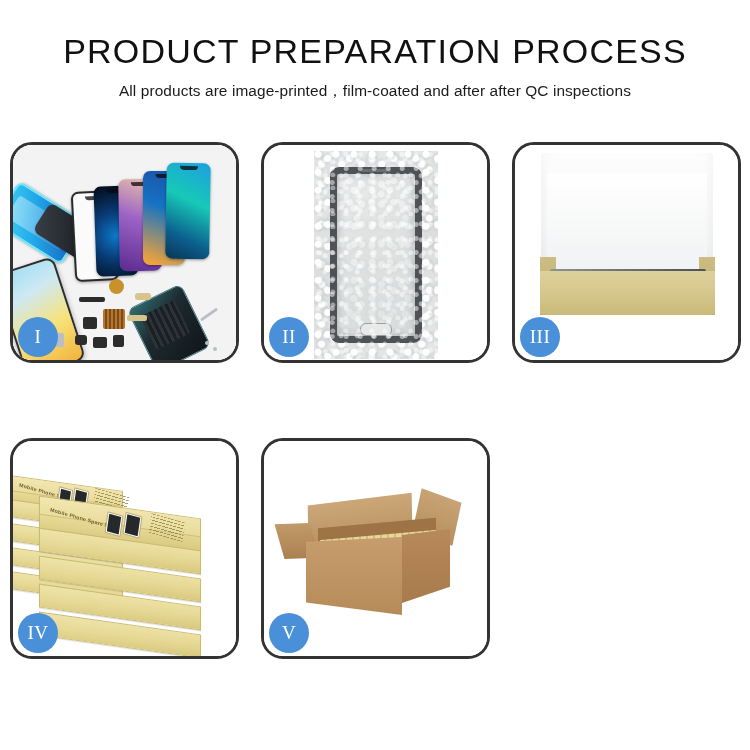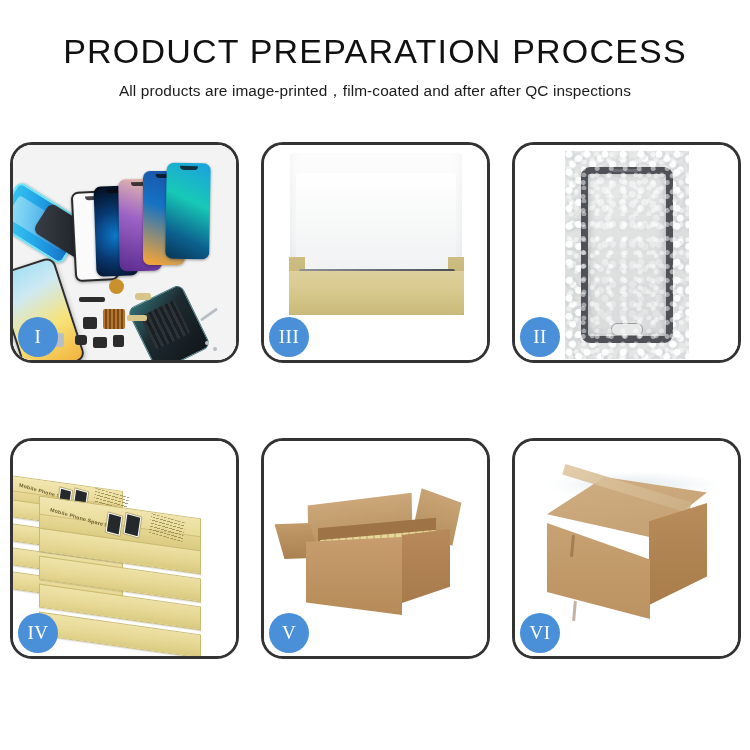--- a/index.html
+++ b/index.html
@@ -477,42 +477,42 @@
           <div class="part silver" style="left:200px;top:202px;width:4px;height:4px;border-radius:50%;"></div>
 
           <div class="badge">
             <span>I</span>
           </div>
         </div>
       </div>
 
       <div class="panel">
         <div class="panel-inner">
+          <div class="p2-wrap">
+            <div class="p2-screen">
+              <span class="p2-speaker"></span>
+              <span class="p2-home"></span>
+            </div>
+            <div class="bubble-overlay"></div>
+          </div>
+          <div class="badge">
+            <span>II</span>
+          </div>
+        </div>
+      </div>
+
+      <div class="panel">
+        <div class="panel-inner">
           <div class="p3-foam"></div>
           <div class="p3-boxleft"></div>
           <div class="p3-boxright"></div>
           <div class="p3-lcd"></div>
           <div class="p3-boxfront"></div>
           <div class="badge">
             <span>III</span>
-          </div>
-        </div>
-      </div>
-
-      <div class="panel">
-        <div class="panel-inner">
-          <div class="p2-wrap">
-            <div class="p2-screen">
-              <span class="p2-speaker"></span>
-              <span class="p2-home"></span>
-            </div>
-            <div class="bubble-overlay"></div>
-          </div>
-          <div class="badge">
-            <span>II</span>
           </div>
         </div>
       </div>
 
     </div>
 
     <div class="row">
 
       <div class="panel">
         <div class="panel-inner p4">
@@ -563,30 +563,16 @@
           <div class="v-contents"></div>
           <div class="v-flap-left"></div>
           <div class="v-side"></div>
           <div class="v-front"></div>
           <div class="badge">
             <span>V</span>
           </div>
         </div>
       </div>
 
-      <div class="panel">
-        <div class="panel-inner">
-          <div class="s-shadow"></div>
-          <div class="s-top"></div>
-          <div class="s-tape"></div>
-          <div class="s-side"></div>
-          <div class="s-front"></div>
-          <div class="s-seam" style="left:56px;top:94px;width:3px;height:22px;transform:rotate(5deg);"></div>
-          <div class="s-seam" style="left:58px;top:160px;width:3px;height:20px;transform:rotate(5deg);"></div>
-          <div class="badge">
-            <span>VI</span>
-          </div>
-        </div>
-      </div>
 
     </div>
   </div>
 </div>
 
 </body></html>

